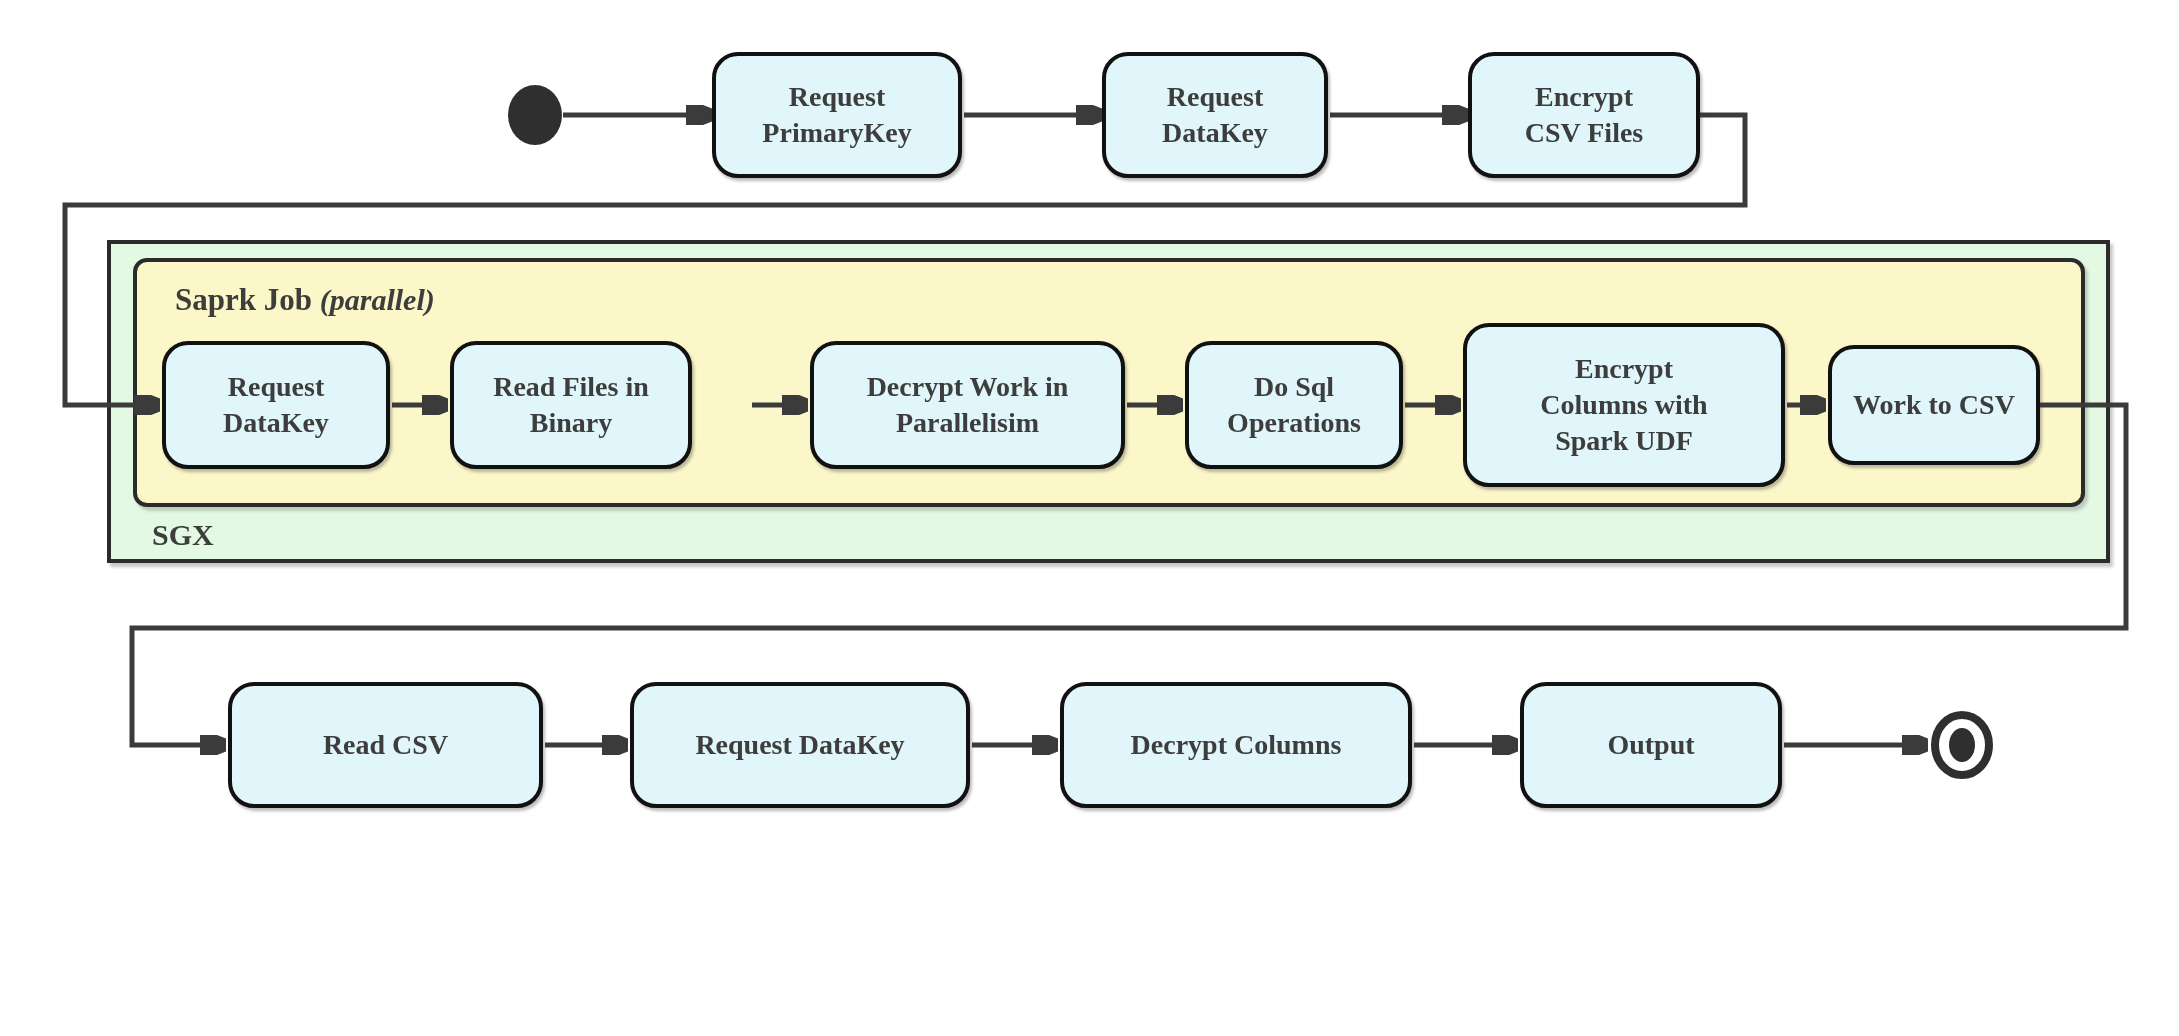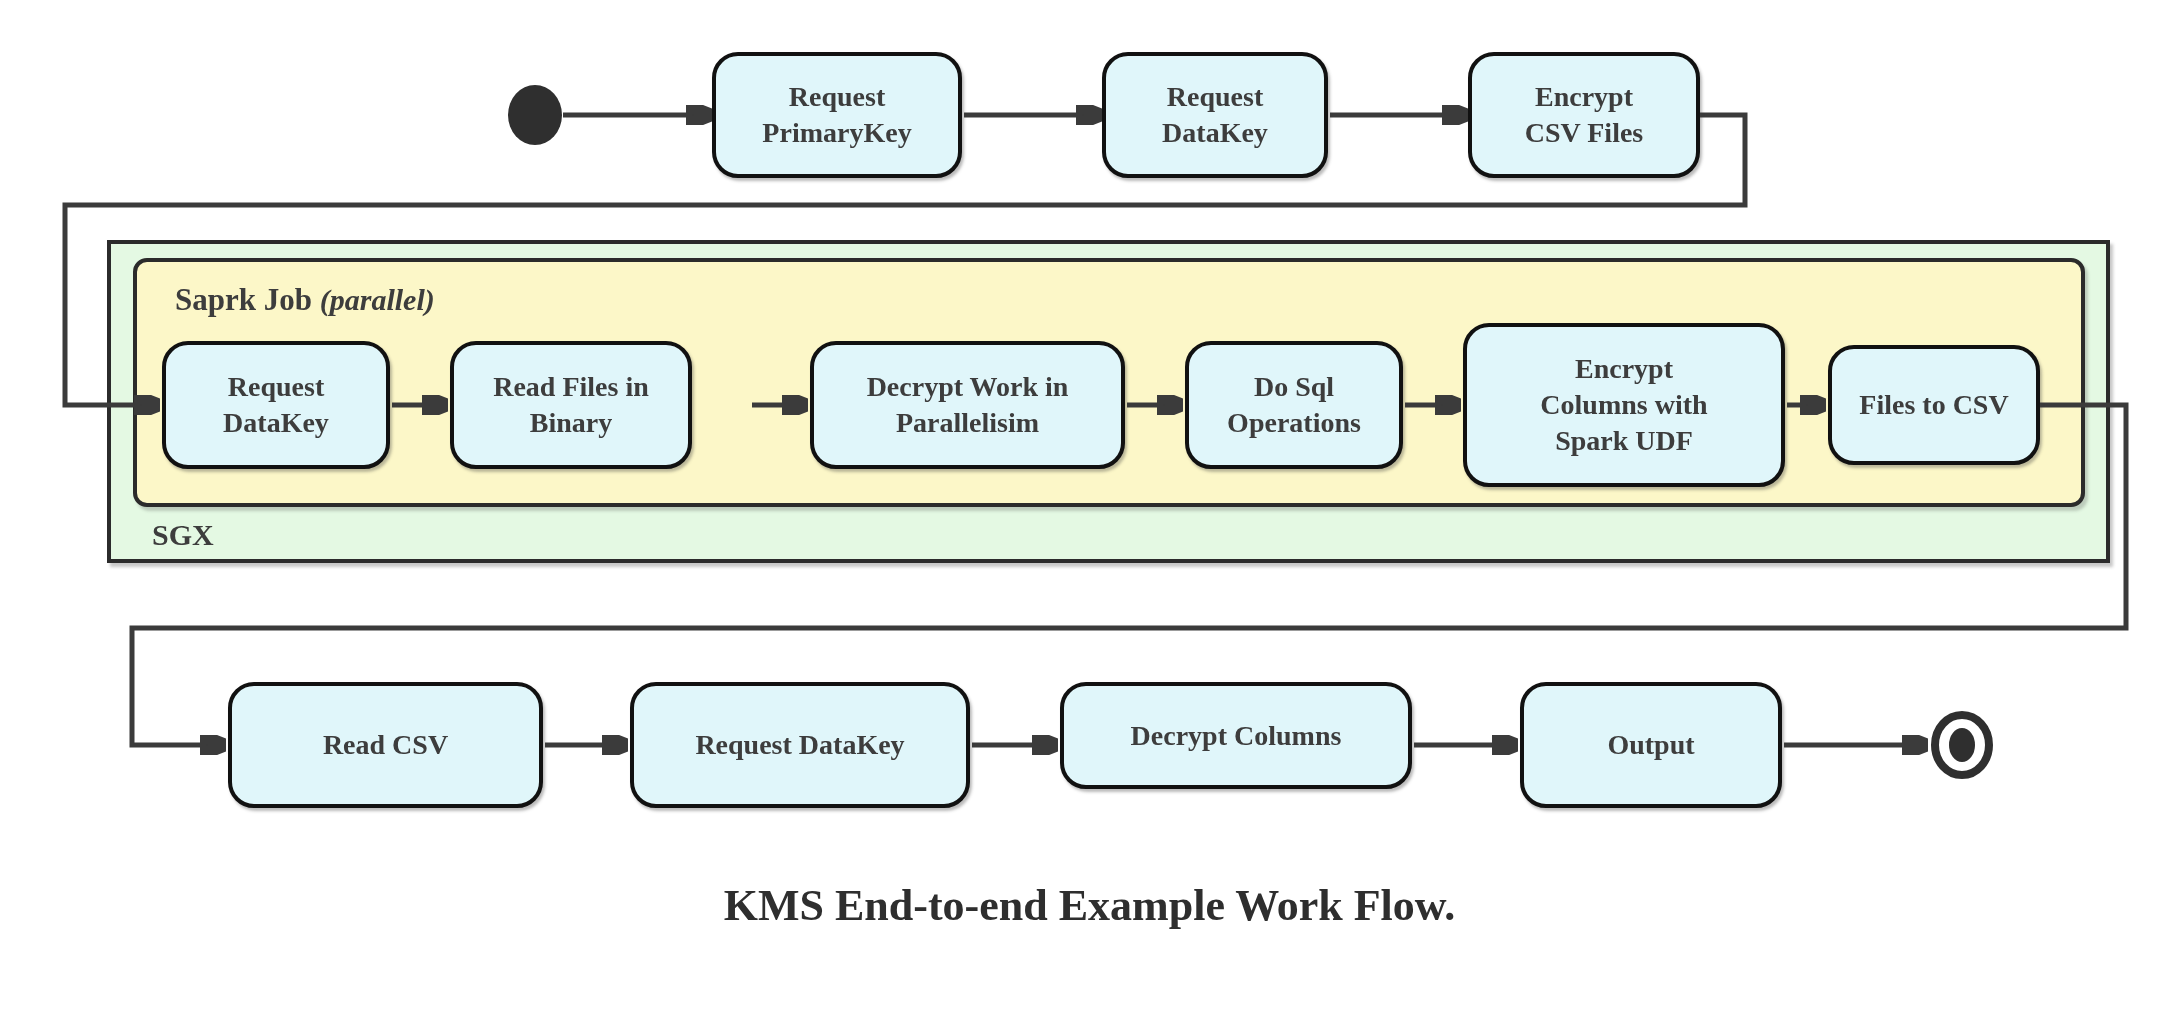--- a/index.html
+++ b/index.html
@@ -151,31 +151,30 @@
   <div class="node" style="left:1185px;top:341px;width:218px;height:128px">
     <span class="node-label">Do Sql
 Operations</span>
   </div>
   <div class="node" style="left:1463px;top:323px;width:322px;height:164px">
     <span class="node-label">Encrypt
 Columns with
 Spark UDF</span>
   </div>
   <div class="node" style="left:1828px;top:345px;width:212px;height:120px">
-    <span class="node-label">Files to CSV</span>
+    <span class="node-label">Work to CSV</span>
   </div>
 
   <div class="node" style="left:228px;top:682px;width:315px;height:126px">
     <span class="node-label">Read CSV</span>
   </div>
   <div class="node" style="left:630px;top:682px;width:340px;height:126px">
     <span class="node-label">Request DataKey</span>
   </div>
-  <div class="node" style="left:1060px;top:682px;width:352px;height:107px">
+  <div class="node" style="left:1060px;top:682px;width:352px;height:126px">
     <span class="node-label">Decrypt Columns</span>
   </div>
   <div class="node" style="left:1520px;top:682px;width:262px;height:126px">
     <span class="node-label">Output</span>
   </div>
 
-  <div class="caption">KMS End-to-end Example Work Flow.</div>
 
 </div>
 
 </body></html>

